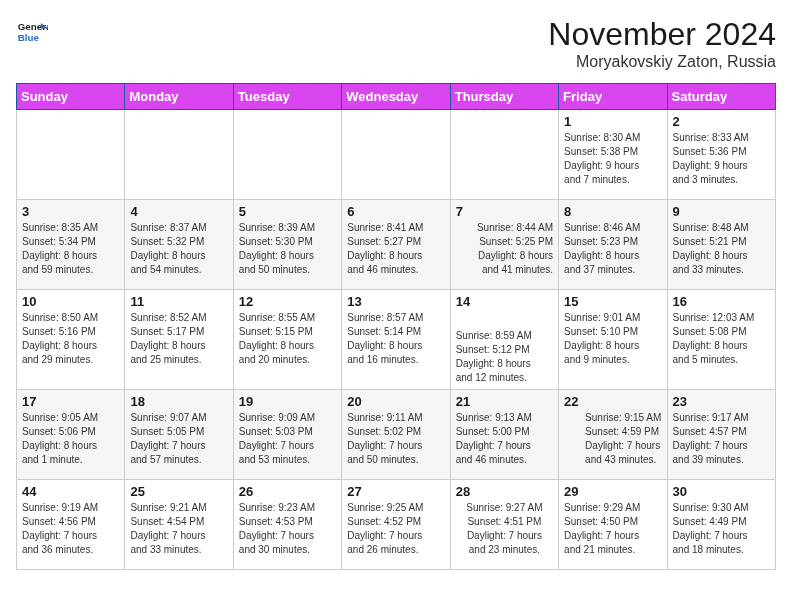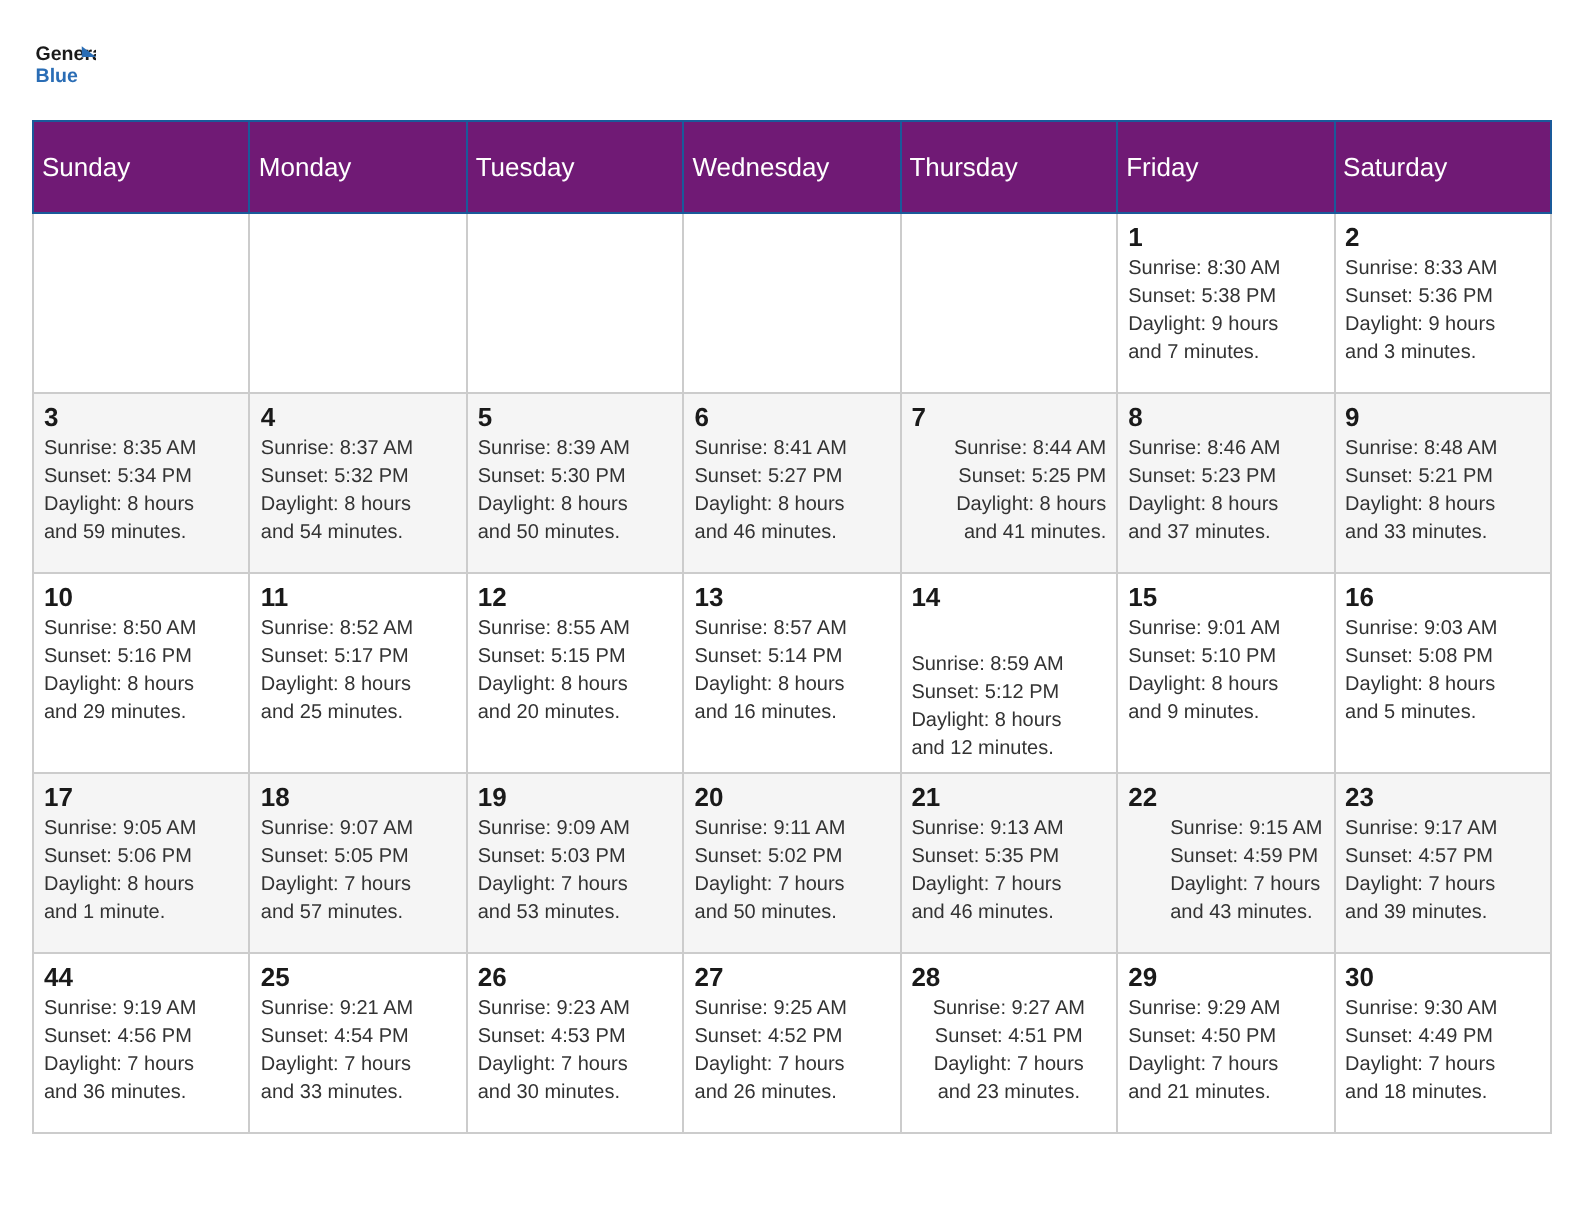--- a/index.html
+++ b/index.html
@@ -34,25 +34,25 @@
     .location {
       font-size: 16px;
       color: #333;
     }
     table {
       width: 100%;
       border-collapse: collapse;
       table-layout: fixed;
     }
     thead tr th {
-      background: #701a75;
+      background: #d946ef;
       color: #fff;
       font-size: 13px;
-      font-weight: normal;
-      padding: 15px 4px;
+      font-weight: bold;
+      padding: 5px 4px;
       text-align: left;
       border: 1px solid #1a5a9a;
     }
     tbody tr td {
       vertical-align: top;
       border: 1px solid #ccc;
       padding: 4px 5px;
       height: 90px;
       font-size: 10.5px;
       color: #333;
@@ -79,20 +79,24 @@
 
 <div class="header">
   <div class="logo">
     <svg class="logo-icon" viewBox="0 0 36 36">
       <rect x="0" y="0" width="36" height="36" fill="none"></rect>
       <text x="2" y="16" font-size="11" font-weight="bold" fill="#1a1a1a">General</text>
       <text x="2" y="28" font-size="11" font-weight="bold" fill="#2a6db5">Blue</text>
       <polygon points="28,8 36,14 28,14" fill="#2a6db5"></polygon>
     </svg>
   </div>
+  <div class="title-block">
+    <div class="month-title">November 2024</div>
+    <div class="location">Moryakovskiy Zaton, Russia</div>
+  </div>
 </div>
 
 <table>
   <thead>
     <tr id="header-row">
     <th>Sunday</th>
         <th>Monday</th>
         <th>Tuesday</th>
         <th>Wednesday</th>
         <th>Thursday</th>
@@ -211,21 +215,21 @@
         </td>
         <td>
           <div class="day-num">15</div>
           <div class="day-info" style="white-space: pre-line;">Sunrise: 9:01 AM
 Sunset: 5:10 PM
 Daylight: 8 hours
 and 9 minutes.</div>
         </td>
         <td>
           <div class="day-num">16</div>
-          <div class="day-info" style="white-space: pre-line;">Sunrise: 9:03 AM
+          <div class="day-info" style="white-space: pre-line;">Sunrise: 12:03 AM
 Sunset: 5:08 PM
 Daylight: 8 hours
 and 5 minutes.</div>
         </td>
       </tr>
       <tr>
         <td>
           <div class="day-num">17</div>
           <div class="day-info" style="white-space: pre-line;">Sunrise: 9:05 AM
 Sunset: 5:06 PM
@@ -249,21 +253,21 @@
         <td>
           <div class="day-num">20</div>
           <div class="day-info" style="white-space: pre-line;">Sunrise: 9:11 AM
 Sunset: 5:02 PM
 Daylight: 7 hours
 and 50 minutes.</div>
         </td>
         <td>
           <div class="day-num">21</div>
           <div class="day-info" style="white-space: pre-line;">Sunrise: 9:13 AM
-Sunset: 5:35 PM
+Sunset: 5:00 PM
 Daylight: 7 hours
 and 46 minutes.</div>
         </td>
         <td>
           <div class="day-num">22</div>
           <div class="day-info" style="white-space: pre-line; margin-left: 21px;">Sunrise: 9:15 AM
 Sunset: 4:59 PM
 Daylight: 7 hours
 and 43 minutes.</div>
         </td>

